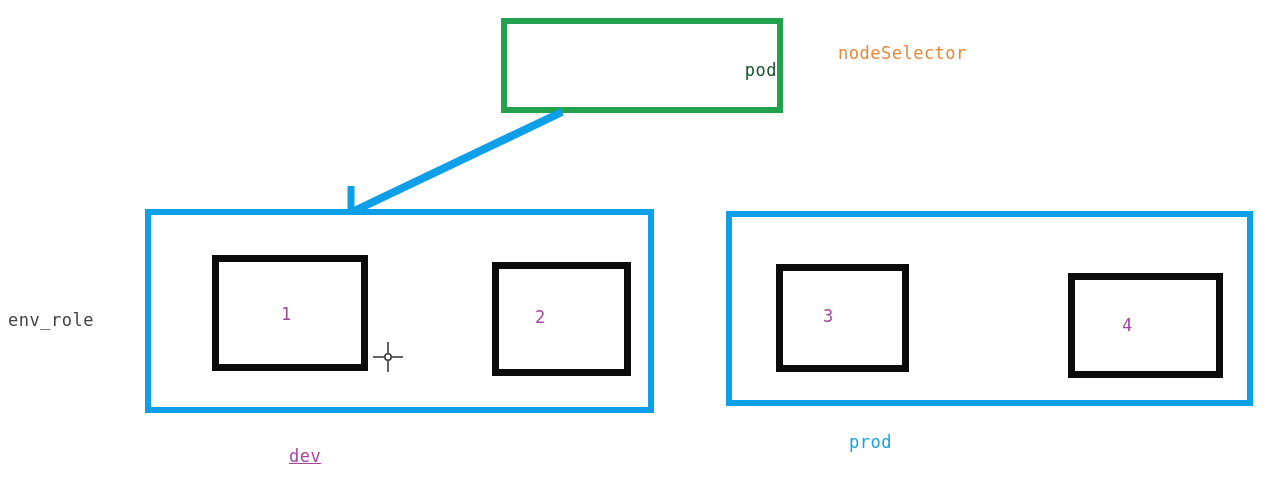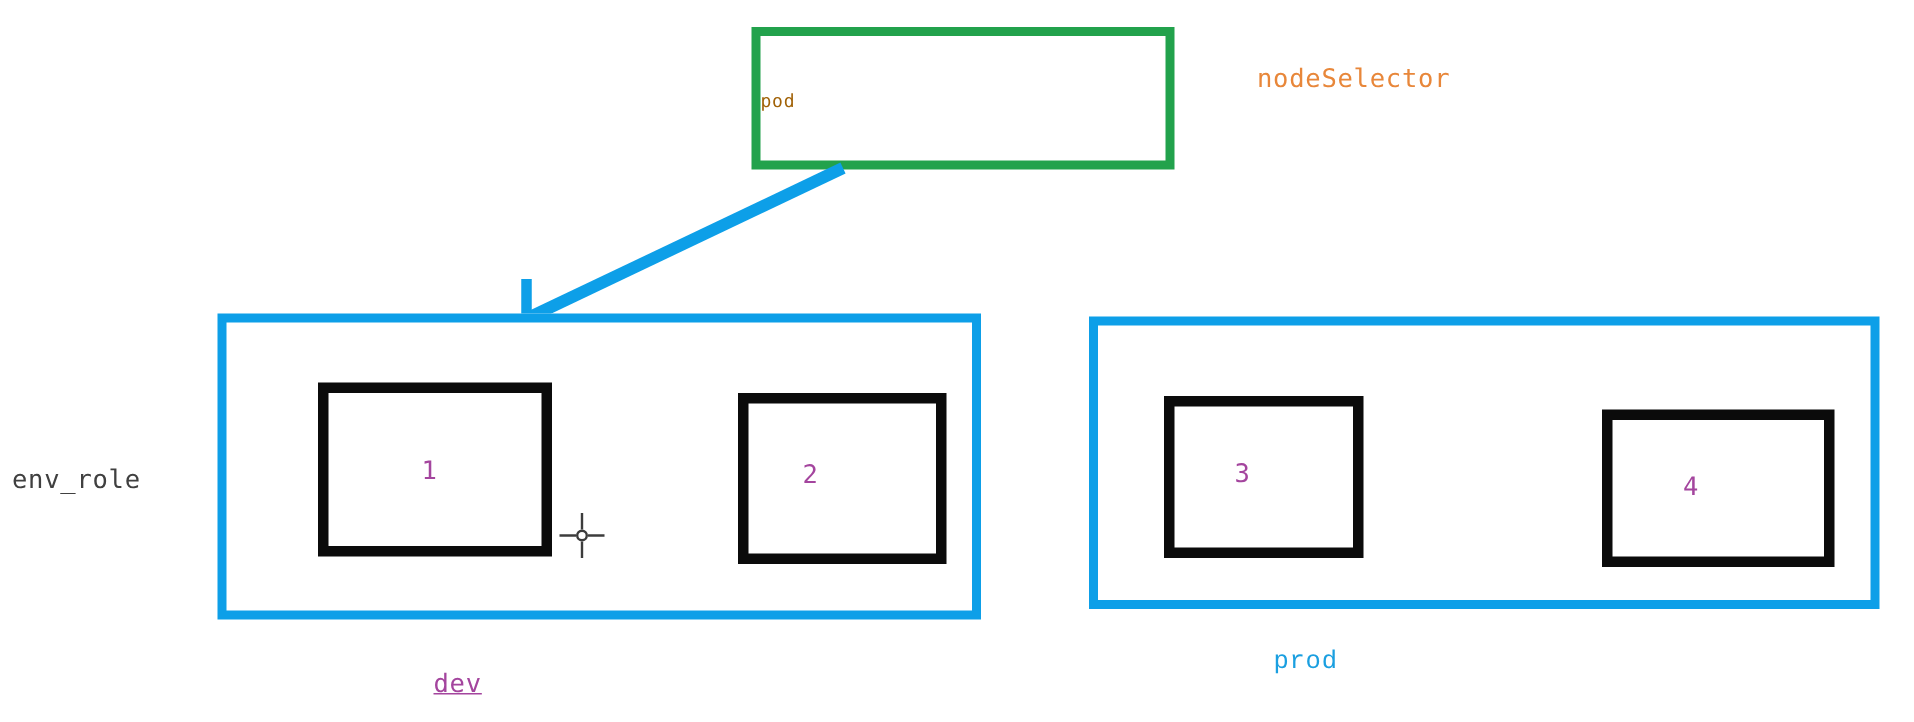--- a/index.html
+++ b/index.html
@@ -29,23 +29,23 @@
     height: 95px;
     border: 6px solid #22a24c;
     box-sizing: border-box;
     background: #ffffff;
   }
   .pod-label {
     position: absolute;
     left: 0;
     right: 0;
     top: 36px;
-    text-align: left;
-    color: #a16207;
-    font-size: 12px;
+    text-align: right;
+    color: #14532d;
+    font-size: 17px;
     letter-spacing: 0.5px;
   }
 
   
   .nodeselector-line1 {
     left: 838px;
     top: 43px;
     color: #e8873a;
     font-size: 17px;
     letter-spacing: 0.5px;
@@ -120,21 +120,20 @@
     white-space: nowrap;
     text-decoration: underline;
   }
   .caption-prod {
     left: 849px;
     top: 432px;
     color: #1a9fe0;
     font-size: 17px;
     letter-spacing: 0.5px;
     white-space: nowrap;
-    font-family: Liberation Mono, monospace;
   }
 
   
   .cursor-crosshair {
     left: 372px;
     top: 341px;
     width: 32px;
     height: 32px;
   }
 </style>

